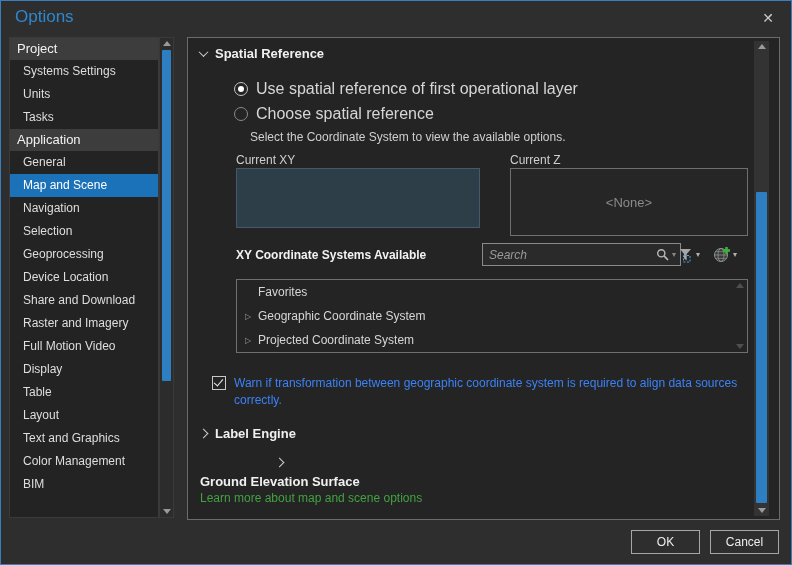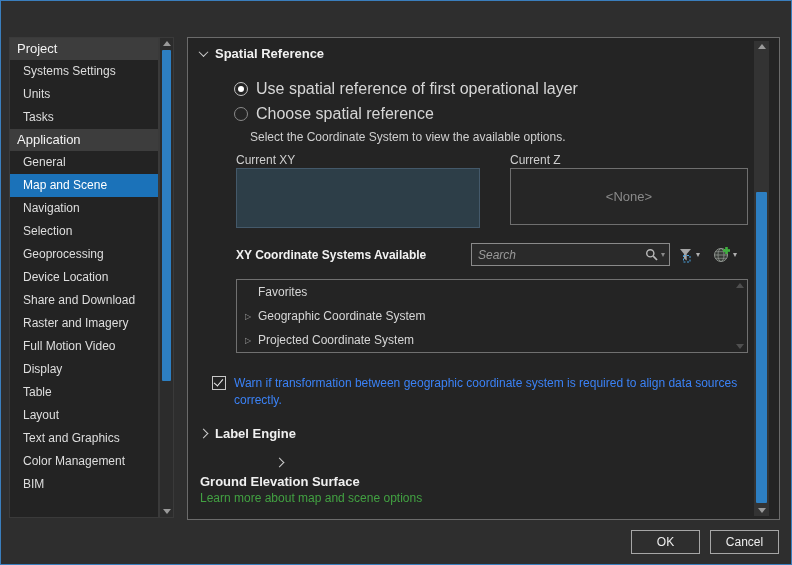--- a/index.html
+++ b/index.html
@@ -43,25 +43,25 @@
   .chev.right{transform:rotate(-45deg);}
 
   .radio-row{position:absolute;display:flex;align-items:center;gap:8px;color:#d6d6d6;font-size:16px;cursor:pointer;}
   .radio{width:12px;height:12px;border:1px solid #c4c4c4;border-radius:50%;background:#242424;position:relative;flex:none;}
   .radio.checked::after{content:"";position:absolute;left:3px;top:3px;right:3px;bottom:3px;background:#ffffff;border-radius:50%;}
   .radio.dim{border-color:#8a8a8a;}
 
   .hint{position:absolute;color:#cfcfcf;font-size:12px;}
   .field-label{position:absolute;color:#cfcfcf;font-size:12px;}
   .xy-box{position:absolute;left:48px;top:130px;width:244px;height:60px;background:#2d3e48;border:1px solid #44596a;box-sizing:border-box;}
-  .z-box{position:absolute;left:322px;top:130px;width:238px;height:57px;background:#262626;border:1px solid #6f6f6f;
+  .z-box{position:absolute;left:322px;top:130px;width:238px;height:68px;background:#262626;border:1px solid #6f6f6f;
          box-sizing:border-box;display:flex;align-items:center;justify-content:center;color:#8a8a8a;font-size:13px;}
 
   .avail-label{position:absolute;left:48px;top:210px;color:#f2f2f2;font-size:12px;font-weight:bold;}
-  .search-box{position:absolute;left:283px;top:205px;width:199px;height:23px;background:#2a2a2a;border:1px solid #8a8a8a;
+  .search-box{position:absolute;left:294px;top:205px;width:199px;height:23px;background:#2a2a2a;border:1px solid #8a8a8a;
               box-sizing:border-box;display:flex;align-items:center;}
   .search-box input{flex:1;min-width:0;background:transparent;border:none;outline:none;color:#dddddd;
               font-size:12px;font-style:italic;padding:0 4px 0 6px;font-family:"Liberation Sans",sans-serif;}
   .search-box input::placeholder{color:#9a9a9a;font-style:italic;}
   .search-mag{flex:none;display:flex;align-items:center;padding-right:2px;cursor:pointer;}
   .mini-caret{flex:none;color:#8a8a8a;font-size:8px;padding:0 4px 0 1px;cursor:pointer;}
   .tool-btn{position:absolute;top:204px;height:25px;display:flex;align-items:center;gap:2px;cursor:pointer;}
   .tool-btn .caret{color:#b0b0b0;font-size:8px;}
 
   .cs-list{position:absolute;left:48px;top:241px;width:512px;height:74px;background:#242424;border:1px solid #707070;
@@ -87,20 +87,24 @@
   .footer-btn{position:absolute;bottom:10px;height:24px;width:69px;background:#2e2e2e;border:1px solid #a6a6a6;
               color:#ededed;font-size:12px;display:flex;align-items:center;justify-content:center;cursor:pointer;box-sizing:border-box;}
   .ok-btn{right:91px;}
   .cancel-btn{right:12px;}
 </style>
 </head>
 <body>
 
 <div class="window">
 
+  <div class="titlebar">
+    <div class="title">Options</div>
+    <div class="close-btn">✕</div>
+  </div>
 
   <div class="sidebar">
     <div class="sb-header">Project</div>
     <div class="sb-item">Systems Settings</div>
     <div class="sb-item">Units</div>
     <div class="sb-item">Tasks</div>
     <div class="sb-header">Application</div>
     <div class="sb-item">General</div>
     <div class="sb-item selected">Map and Scene</div>
     <div class="sb-item">Navigation</div>

